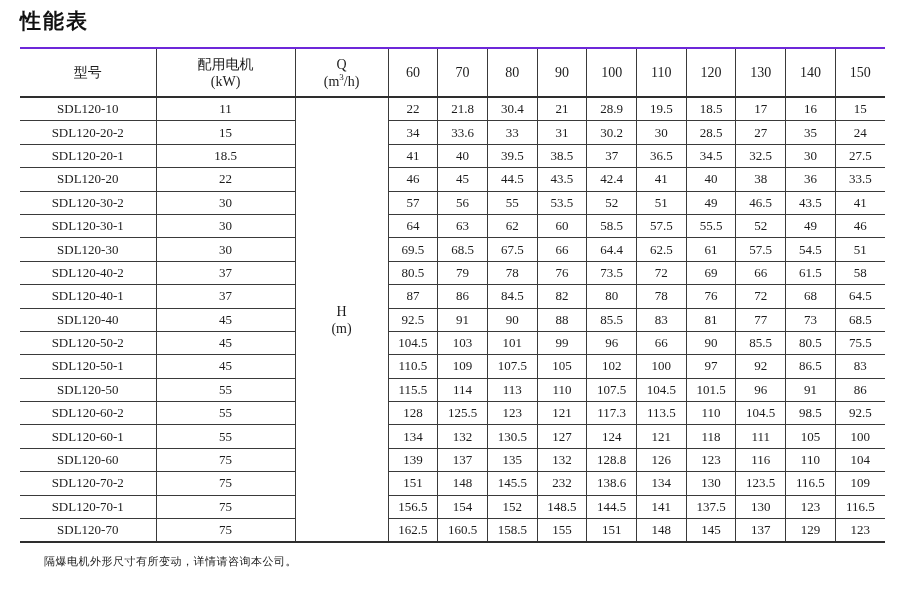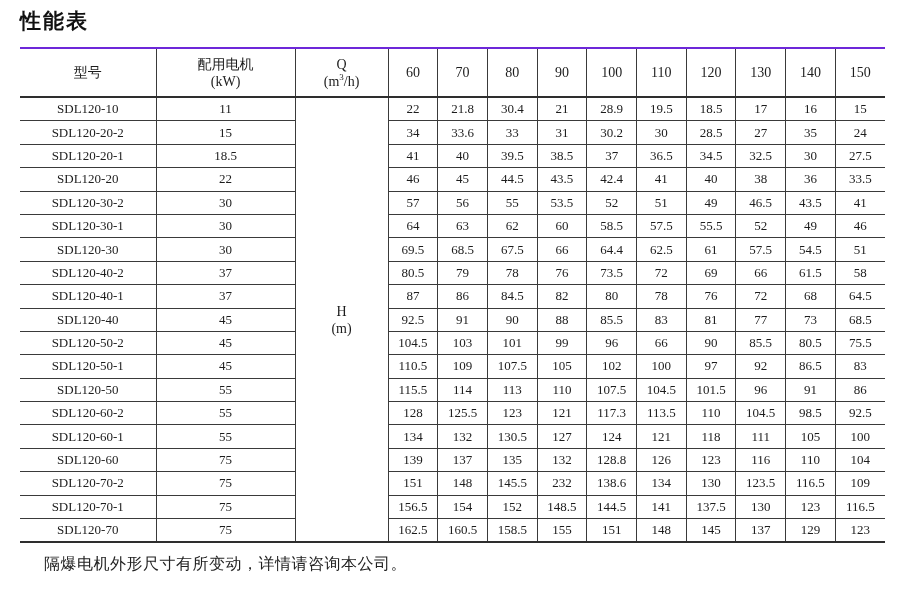--- a/index.html
+++ b/index.html
@@ -59,21 +59,21 @@
   thead th .hline { line-height: 17px; }
   tbody td { height: 22.4px; font-size: 13px; }
   tbody tr + tr td { border-top: 1px solid #3a3a3a; }
   td.h-merged {
     font-size: 14px;
     line-height: 17px;
   }
   sup { font-size: 9px; vertical-align: super; line-height: 0; }
   .footnote {
     margin-top: 11px;
-    font-size: 16px;
+    font-size: 11px;
     color: #222;
     letter-spacing: 0.5px;
     padding-left: 24px;
   }
 </style>
 </head>
 <body>
 
 <div class="page">
 

